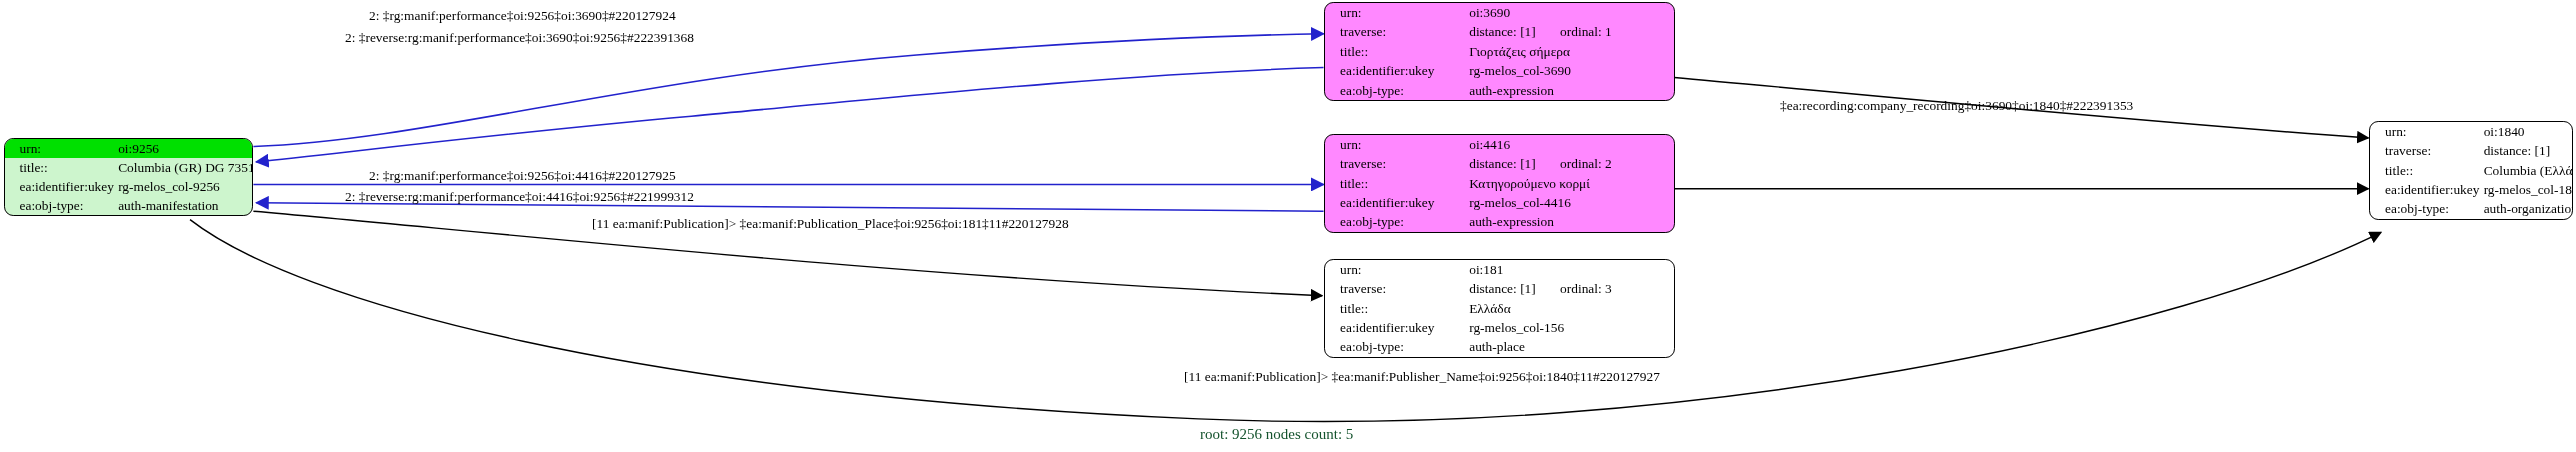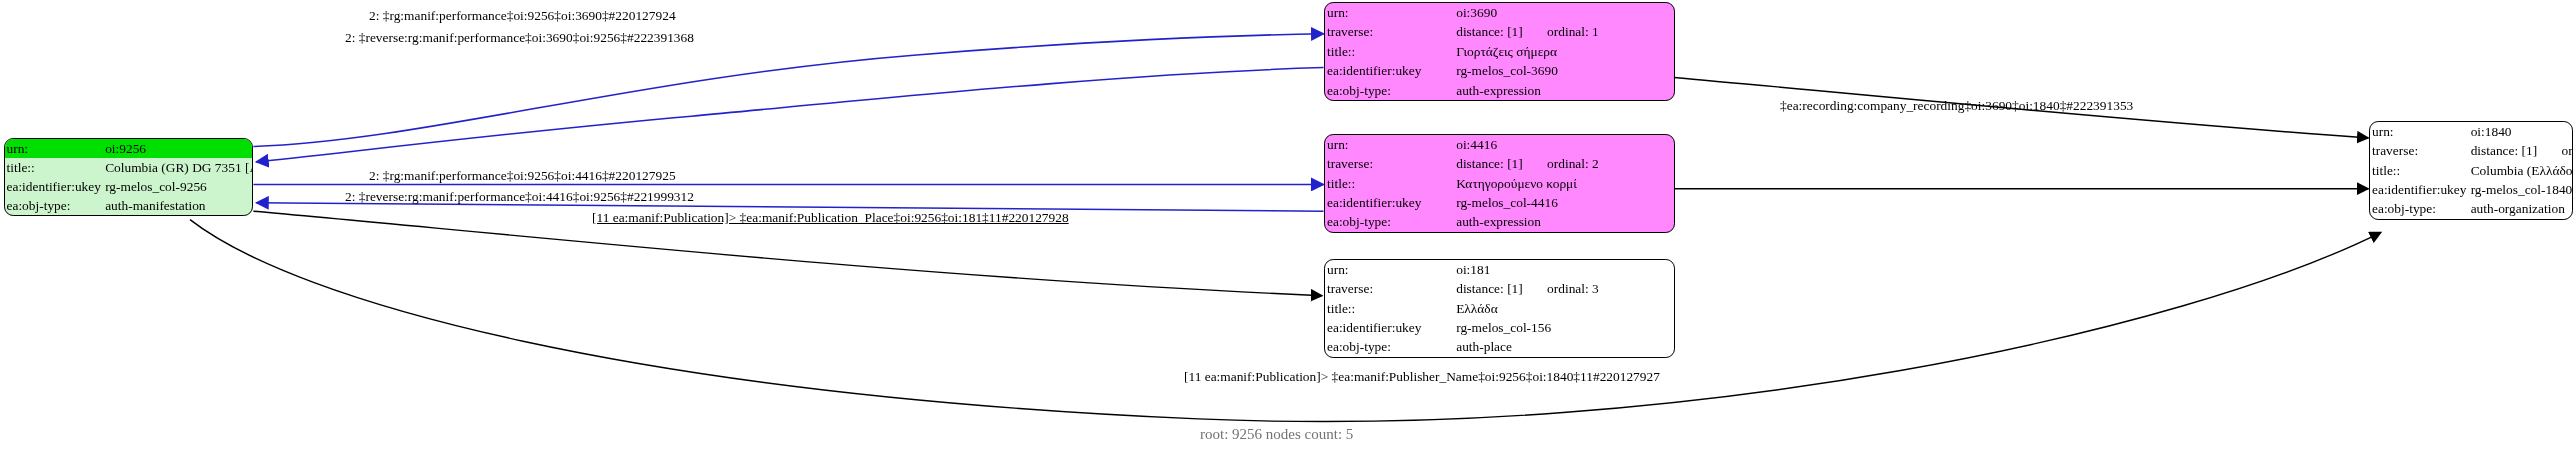--- a/index.html
+++ b/index.html
@@ -46,21 +46,21 @@
   }
   .node .k, .node .v {
     display: table-cell;
     vertical-align: middle;
     white-space: nowrap;
     font-size: 13.4px;
     line-height: 1.02;
     color: #000000;
     padding: 0;
   }
-  .node .k { padding-left: 2px; }
+  .node .k { padding-left: 15px; }
   .node .v { padding-left: 4.2px; }
 
   
   .node-green {
     background: #cdf5cd;
     border-color: #000000;
   }
   .node-green .hl-k, .node-green .hl-v {
     background: #00e000;
   }
@@ -88,21 +88,21 @@
     white-space: nowrap;
     font-size: 13.4px;
     line-height: 1;
     color: #000000;
     background: transparent;
   }
   .footer-label {
     position: absolute;
     white-space: nowrap;
     font-size: 15px;
-    color: #737373;
+    color: #14532d;
   }
 </style>
 </head>
 <body>
 
 <div id="canvas">
 
   <svg id="edge-layer" viewBox="0 0 3655 642" xmlns="http://www.w3.org/2000/svg">
     <defs>
       <marker id="arrow-blue" viewBox="0 0 10 10" refX="9" refY="5" markerWidth="9" markerHeight="9" orient="auto-start-reverse">
@@ -131,21 +131,21 @@
   </svg>
 
   <div class="edge-label" style="left:369px; top:8.5px;">2: ‡rg:manif:performance‡oi:9256‡oi:3690‡#220127924</div>
 
   <div class="edge-label" style="left:345px; top:31px;">2: ‡reverse:rg:manif:performance‡oi:3690‡oi:9256‡#222391368</div>
 
   <div class="edge-label" style="left:369px; top:169px;font-family:Liberation Serif, serif;">2: ‡rg:manif:performance‡oi:9256‡oi:4416‡#220127925</div>
 
   <div class="edge-label" style="left:345px; top:190px;">2: ‡reverse:rg:manif:performance‡oi:4416‡oi:9256‡#221999312</div>
 
-  <div class="edge-label" style="left:592px; top:211px;text-decoration:underline;">[11 ea:manif:Publication]&gt; ‡ea:manif:Publication_Place‡oi:9256‡oi:181‡11#220127928</div>
+  <div class="edge-label" style="left:592px; top:217px;">[11 ea:manif:Publication]&gt; ‡ea:manif:Publication_Place‡oi:9256‡oi:181‡11#220127928</div>
 
   <div class="edge-label" style="left:1780px; top:99px;">‡ea:recording:company_recording‡oi:3690‡oi:1840‡#222391353</div>
 
 
   <div class="edge-label" style="left:1184px; top:370px;">[11 ea:manif:Publication]&gt; ‡ea:manif:Publisher_Name‡oi:9256‡oi:1840‡11#220127927</div>
 
   <div class="footer-label" style="left:1200px; top:426px;">root: 9256 nodes count: 5</div>
 
   <div class="node node-green" style="left:3.5px; top:138px; width:249px; height:78px;">
     <div class="rows">

